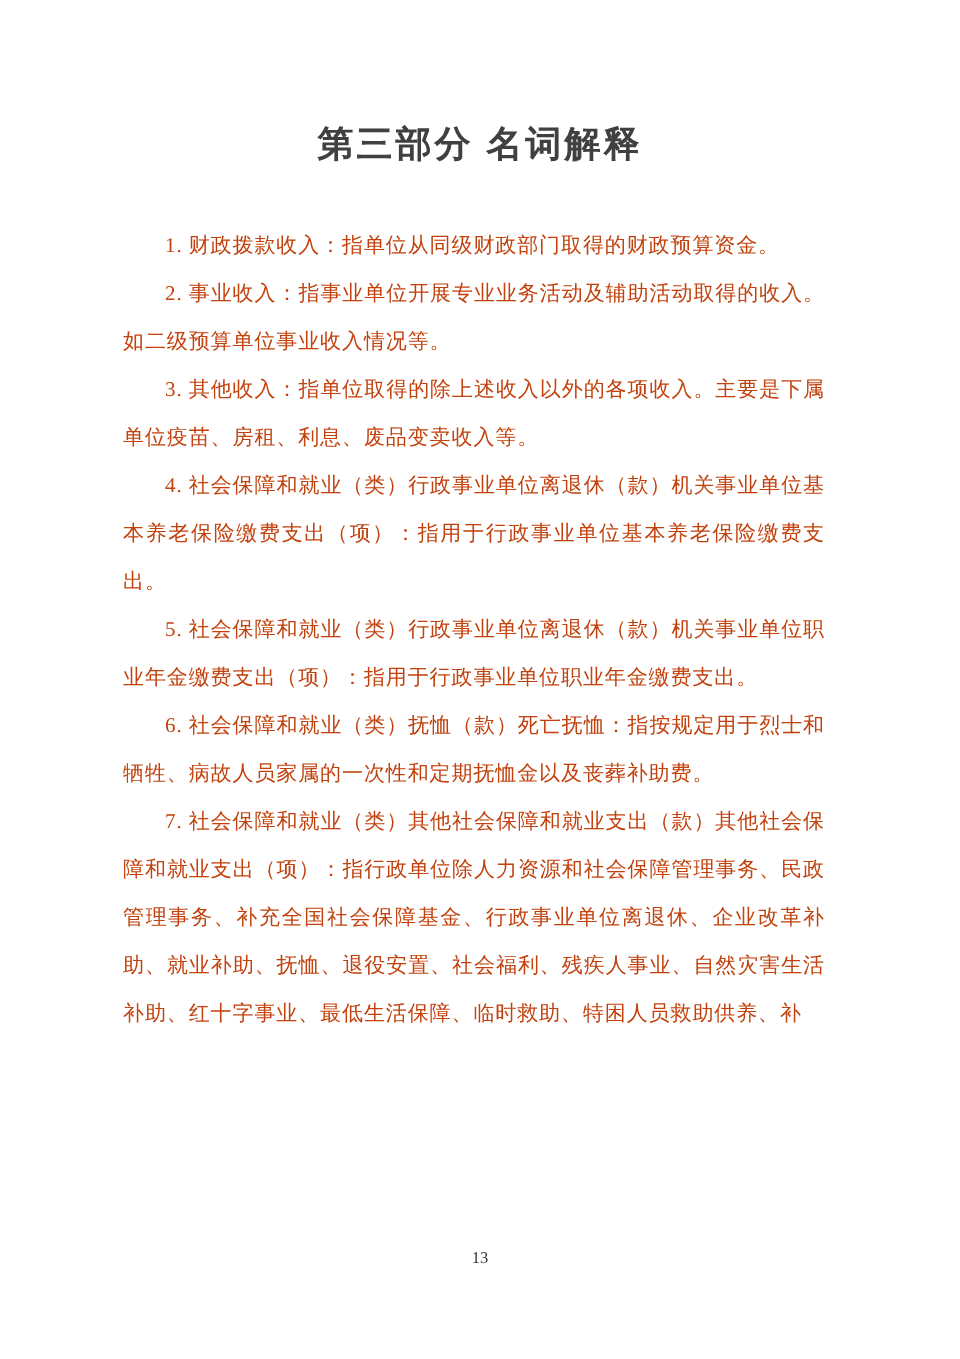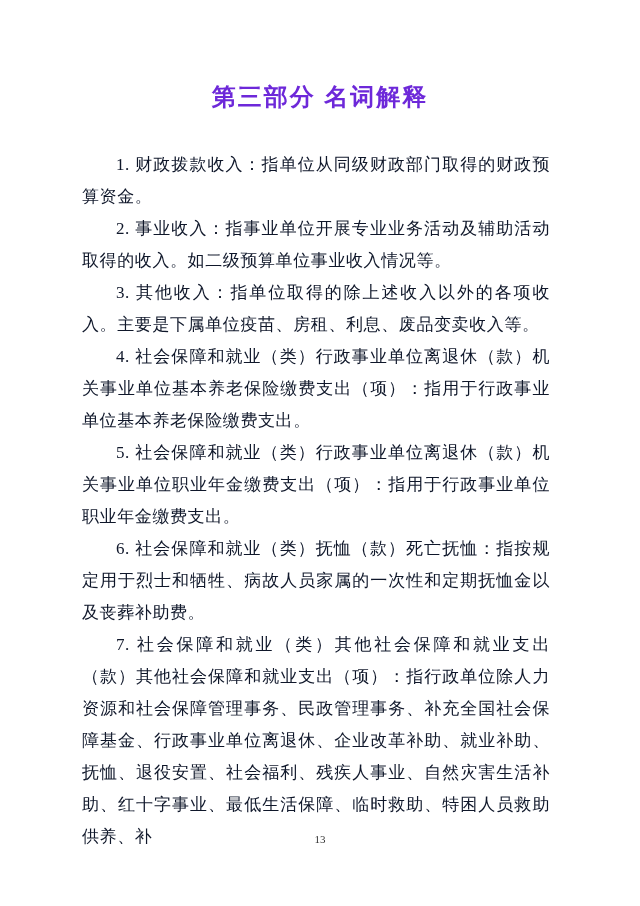--- a/index.html
+++ b/index.html
@@ -19,35 +19,35 @@
     overflow: hidden;
   }
   .doc-title {
     margin-top: 82px;
     text-align: center;
     font-family: "Liberation Sans", sans-serif;
     font-size: 24px;
     line-height: 30px;
     font-weight: bold;
     letter-spacing: 2px;
-    color: #6d28d9;
+    color: #404040;
     white-space: pre;
   }
   .doc-body {
     margin-top: 37px;
     margin-left: 82px;
     width: 468px;
   }
   .para {
-    font-size: 17px;
+    font-size: 14px;
     line-height: 32px;
     letter-spacing: 0.6px;
     text-align: justify;
     text-indent: 2em;
-    color: #0f172a;
+    color: #c2410c;
   }
   .page-number {
     position: absolute;
     left: 0;
     right: 0;
     bottom: 61px;
     text-align: center;
     font-size: 11px;
     color: #333333;
     font-family: "Liberation Serif", serif;

